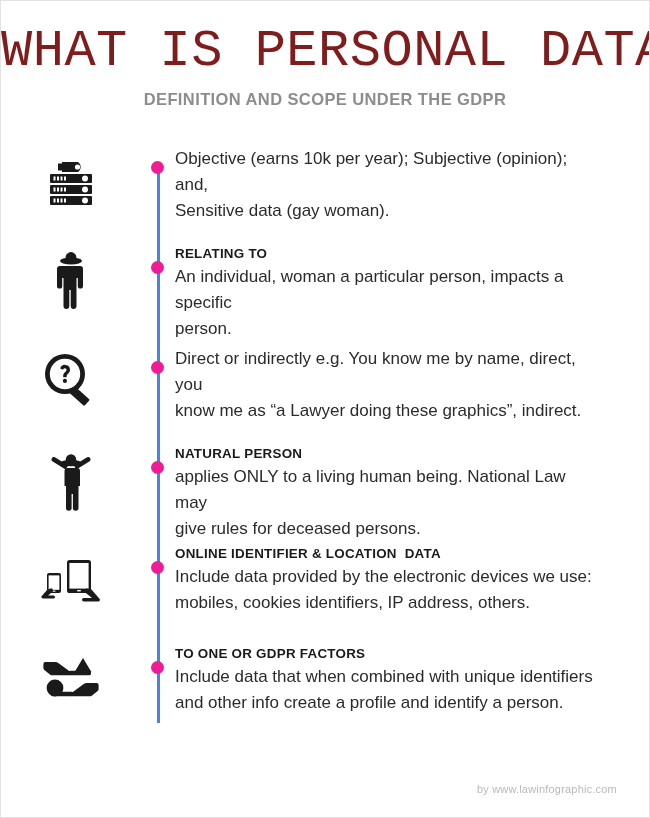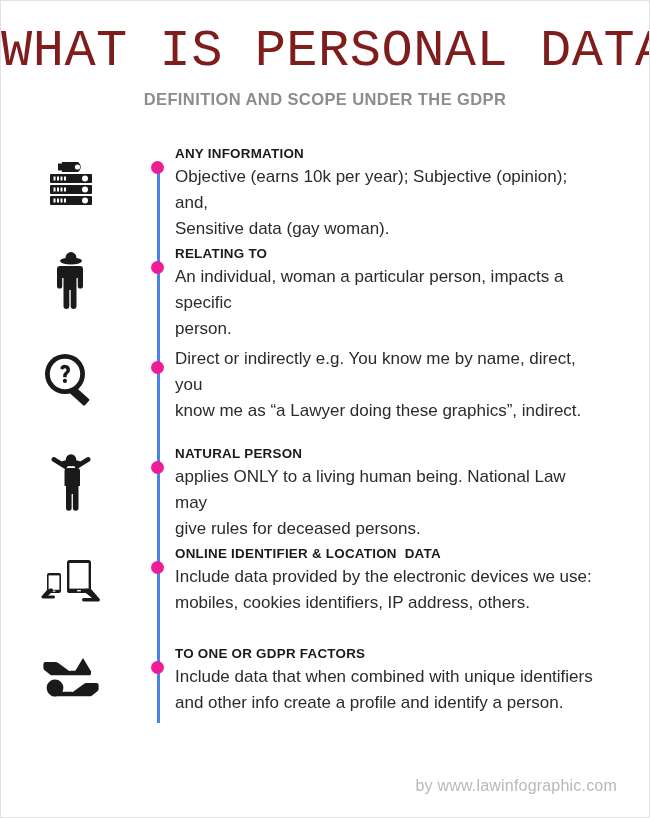--- a/index.html
+++ b/index.html
@@ -113,21 +113,21 @@
     color: #2b2b2b;
     margin: 0;
     white-space: pre-line;
   }
 
   
   .footer {
     position: absolute;
     right: 32px;
     bottom: 22px;
-    font-size: 16px;
+    font-size: 11px;
     color: #b9b9b9;
     letter-spacing: 0.2px;
   }
 </style>
 </head>
 <body>
 
 <div class="page">
 
   <div class="header">
@@ -166,21 +166,20 @@
             <rect x="16.5" y="44.5" width="2" height="4" fill="#ffffff"></rect>
             <rect x="20" y="44.5" width="2" height="4" fill="#ffffff"></rect>
             <circle cx="41" cy="46.5" r="3" fill="#ffffff"></circle>
           </g>
         </svg>
       </div>
       <div class="dot-cell">
         <div class="dot"></div>
       </div>
       <div class="text-cell">
-        <p class="row-title">ANY INFORMATION</p>
         <p class="row-body">Objective (earns 10k per year); Subjective (opinion); and,
 Sensitive data (gay woman).</p>
       </div>
     </div>
 
     <div class="row">
       <div class="icon-cell">
         <svg width="40" height="62" viewBox="0 0 40 62" fill="#1a1a1a">
           <ellipse cx="20" cy="12" rx="11" ry="3.4"></ellipse>
           <circle cx="20" cy="8.5" r="5.4"></circle>

